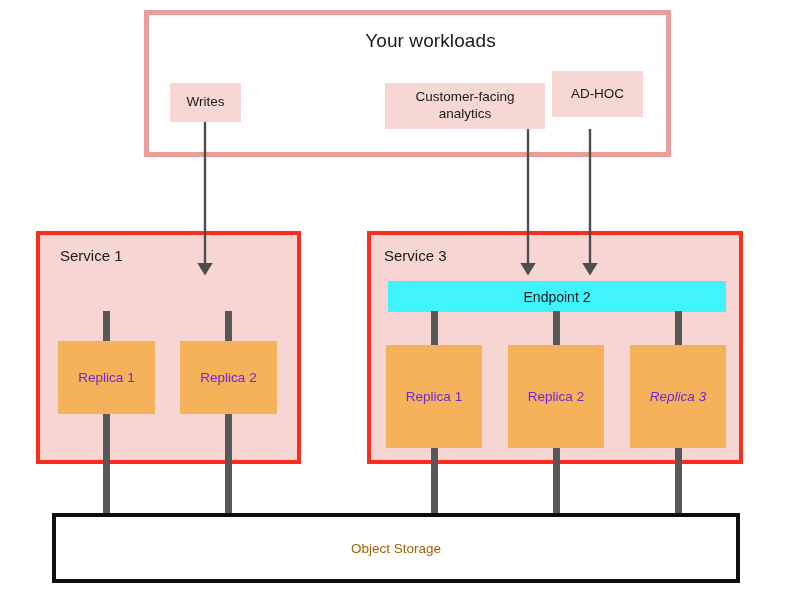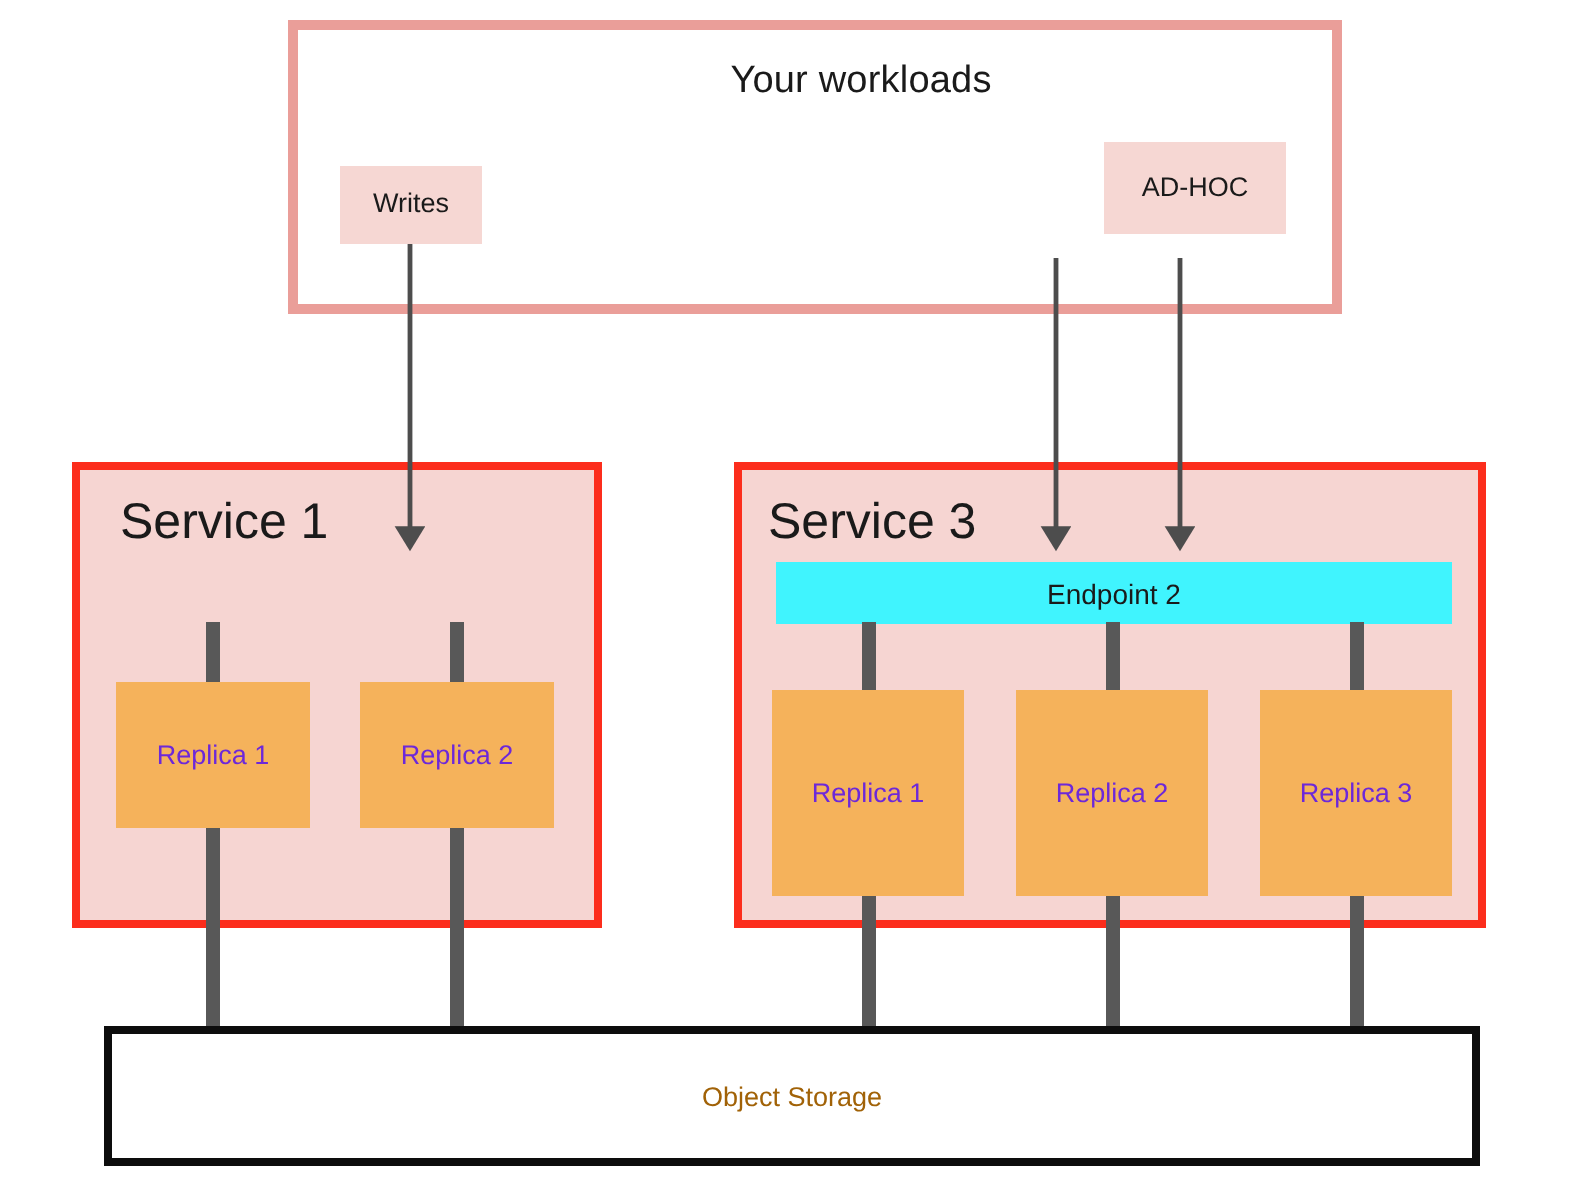--- a/index.html
+++ b/index.html
@@ -54,21 +54,21 @@
   .chip-adhoc   { left: 552px; top: 71px; width: 91px;  height: 46px; }
 
   
   .service {
     background: #f6d5d2;
     border: 4px solid #fc2d1c;
   }
   .service-1 { left: 36px;  top: 231px; width: 265px; height: 233px; }
   .service-2 { left: 367px; top: 231px; width: 376px; height: 233px; }
   .service-label {
-    font-size: 25px;
+    font-size: 15px;
     color: #1a1a1a;
   }
   .label-s1 { left: 60px;  top: 247px; }
   .label-s2 { left: 384px; top: 247px; }
 
   
   .endpoint {
     background: #40f4fe;
     color: #1a1a1a;
     font-size: 14px;
@@ -85,21 +85,21 @@
     color: #6d28d9;
     font-size: 13.5px;
     display: flex;
     align-items: center;
     justify-content: center;
   }
   .r1a { left: 58px;  top: 341px; width: 97px; height: 73px; }
   .r1b { left: 180px; top: 341px; width: 97px; height: 73px; }
   .r2a { left: 386px; top: 345px; width: 96px; height: 103px; }
   .r2b { left: 508px; top: 345px; width: 96px; height: 103px; }
-  .r2c { left: 630px; top: 345px; width: 96px; height: 103px; }
+  .r2c { left: 630px; top: 345px; width: 96px; height: 103px; font-style: italic; }
 
   
   .storage {
     left: 52px; top: 513px;
     width: 688px; height: 70px;
     background: #ffffff;
     border: 4px solid #0d0d0d;
     display: flex;
     align-items: center;
     justify-content: center;
@@ -119,20 +119,21 @@
 </style>
 </head>
 <body>
 
 <div id="canvas">
 
   <div class="abs workloads-box"></div>
   <div class="abs workloads-title">Your workloads</div>
 
   <div class="abs chip chip-writes">Writes</div>
+  <div class="abs chip chip-cfa">Customer-facing analytics</div>
   <div class="abs chip chip-adhoc">AD-HOC</div>
 
   <div class="abs service service-1"></div>
   <div class="abs service-label label-s1">Service 1</div>
 
   <div class="abs bar" style="left:103px; top:311px; height:31px;"></div>
   <div class="abs bar" style="left:225px; top:311px; height:31px;"></div>
 
   <div class="abs replica r1a">Replica 1</div>
   <div class="abs replica r1b">Replica 2</div>

